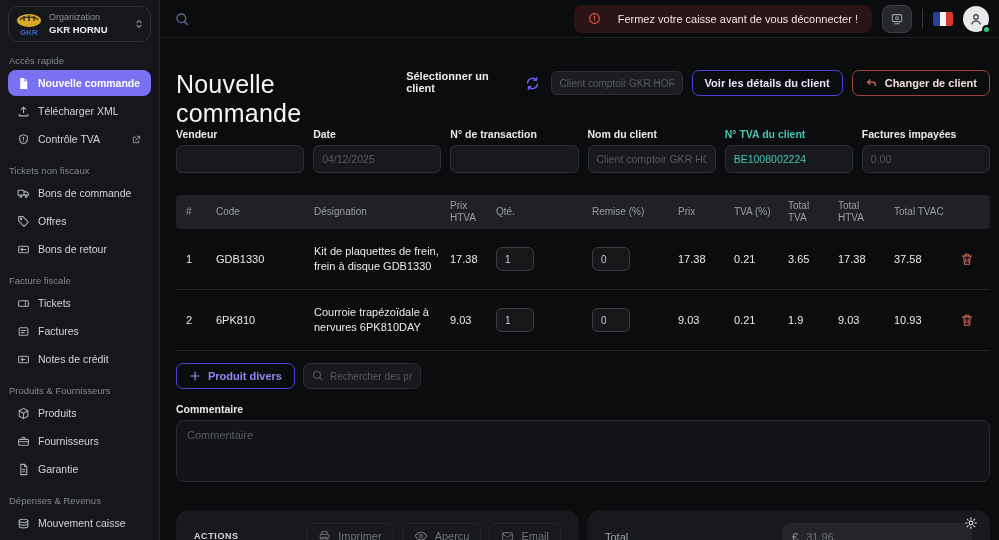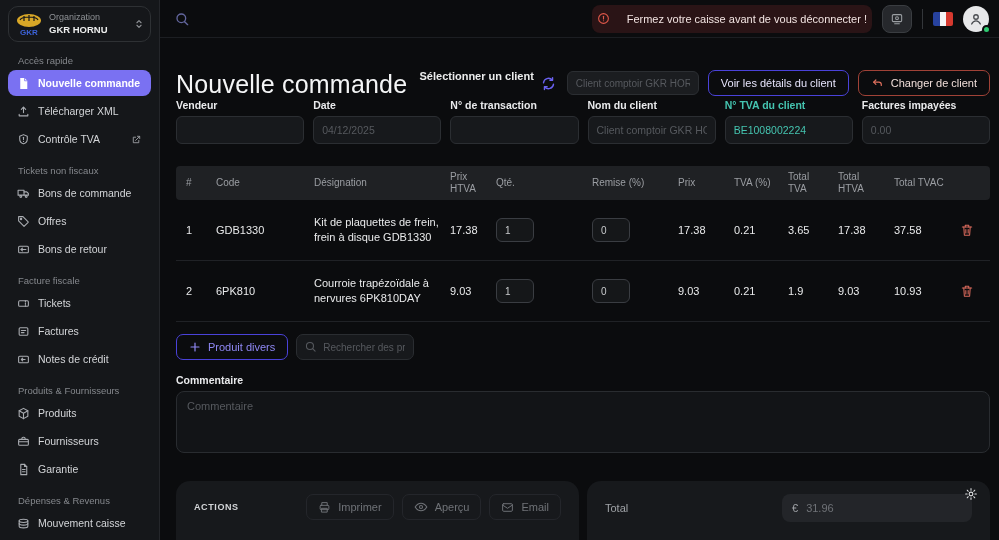--- a/index.html
+++ b/index.html
@@ -9,51 +9,51 @@
     font-family:"Liberation Sans","DejaVu Sans",sans-serif;color:#e8e9ea;
     overflow:hidden;position:relative;
   }
   svg{display:block}
   
   .sidebar{width:160px;min-width:160px;background:#15171a;border-right:1px solid #24262a;padding:6px 8px;overflow:hidden}
   .org-box{display:flex;align-items:center;gap:6px;border:1px solid #2e3134;border-radius:10px;padding:3px 6px;height:36px;cursor:pointer}
   .org-texts{flex:1;min-width:0;line-height:1.25}
   .org-label{font-size:9px;color:#8f9296;white-space:nowrap}
   .org-name{font-size:9.5px;font-weight:700;color:#eceded;white-space:nowrap}
-  .section-label{font-size:9.5px;color:#85888d;margin:13px 10px 4px}
+  .section-label{font-size:9.5px;color:#85888d;margin:13px 1px 4px}
   .nav-item{display:flex;align-items:center;gap:8px;padding:0 9px;height:26px;border-radius:8px;font-size:10.5px;color:#d3d5d8;cursor:pointer;margin:2px 0;white-space:nowrap}
   .nav-item .nic{flex:none;color:#a9acb1;display:flex}
   .nav-item.active{background:#7a71f2;color:#fff;font-weight:600}
   .nav-item.active .nic{color:#fff}
   .nav-item .ext{margin-left:auto;color:#9a9da1;display:flex}
   
   .main{flex:1;display:flex;flex-direction:column;min-width:0}
   .topbar{height:38px;min-height:38px;display:flex;align-items:center;padding:0 10px 0 14px;border-bottom:1px solid #1c1e22;gap:10px}
   .search-ic{color:#63669e;display:flex;cursor:pointer}
-  .warn-pill{margin-left:auto;display:flex;align-items:center;gap:17px;background:#2a1416;border-radius:8px;padding:0 5px;height:28px;font-size:11px;color:#f2e4e2;white-space:nowrap}
+  .warn-pill{margin-left:auto;display:flex;align-items:center;gap:17px;background:#2a1416;border-radius:8px;padding:0 14px;height:28px;font-size:11px;color:#f2e4e2;white-space:nowrap}
   .warn-pill .wic{color:#e0584a;display:flex}
   .reg-btn{width:30px;height:28px;border:1px solid #3a3d41;background:#26282c;border-radius:8px;display:flex;align-items:center;justify-content:center;color:#9ca0a4;cursor:pointer}
   .tb-divider{width:1px;height:20px;background:#33363a}
   .flag{width:20px;height:14px;display:flex;border-radius:2px;overflow:hidden;cursor:pointer}
   .flag i{flex:1}
   .flag .b{background:#27429e}.flag .w{background:#f4f4f6}.flag .r{background:#d6392f}
   .avatar{width:26px;height:26px;border-radius:50%;background:#e7e8ea;position:relative;display:flex;align-items:center;justify-content:center;color:#4a4d52;cursor:pointer}
   .avatar .dot{position:absolute;right:-2px;bottom:-2px;width:9px;height:9px;border-radius:50%;background:#2ecc71;border:2px solid #0b0c0e}
   
   .content{flex:1;padding:0 9px 0 16px;overflow:hidden}
   .title-row{display:flex;margin-top:32px;align-items:flex-start}
   h1{font-size:25px;font-weight:500;color:#f4f5f6;letter-spacing:.2px}
   .client-block{margin-left:auto;display:flex;flex-direction:row;gap:7px}
   .client-label{font-size:11px;font-weight:700;color:#eceded}
   .client-row{display:flex;align-items:center;gap:9px}
   .refresh-btn{color:#6a61f0;display:flex;cursor:pointer;margin-right:2px}
   input,textarea,button{font-family:inherit;outline:none}
   .client-input{width:132px;height:24px;background:#1b1d20;border:1px solid #2b2e32;border-radius:6px;padding:0 8px;font-size:10px;color:#caccce}
   input::placeholder,textarea::placeholder{color:#56595e}
-  .btn{height:26px;border-radius:7px;background:transparent;font-size:11px;font-weight:400;display:flex;align-items:center;gap:7px;padding:0 12px;cursor:pointer;white-space:nowrap}
+  .btn{height:26px;border-radius:7px;background:transparent;font-size:11px;font-weight:700;display:flex;align-items:center;gap:7px;padding:0 12px;cursor:pointer;white-space:nowrap}
   .btn-purple{border:1px solid #4a42d9;color:#e6e4fb}
   .btn-red{border:1px solid #a04237;color:#f0ded9}
   .btn-red .bic{color:#e0705d;display:flex}
   
   .fields-row{display:flex;gap:9px;margin-top:0}
   .field{flex:1;display:flex;flex-direction:column;gap:5px;min-width:0}
   .field label{font-size:10.5px;font-weight:700;color:#e9eaec;white-space:nowrap}
   .field input{height:28px;width:100%;background:#17191c;border:1px solid #2b2e32;border-radius:6px;padding:0 8px;font-size:10.5px;color:#caccce}
   .field.teal label{color:#45c4b0}
   .field.teal input{color:#45c4b0}

